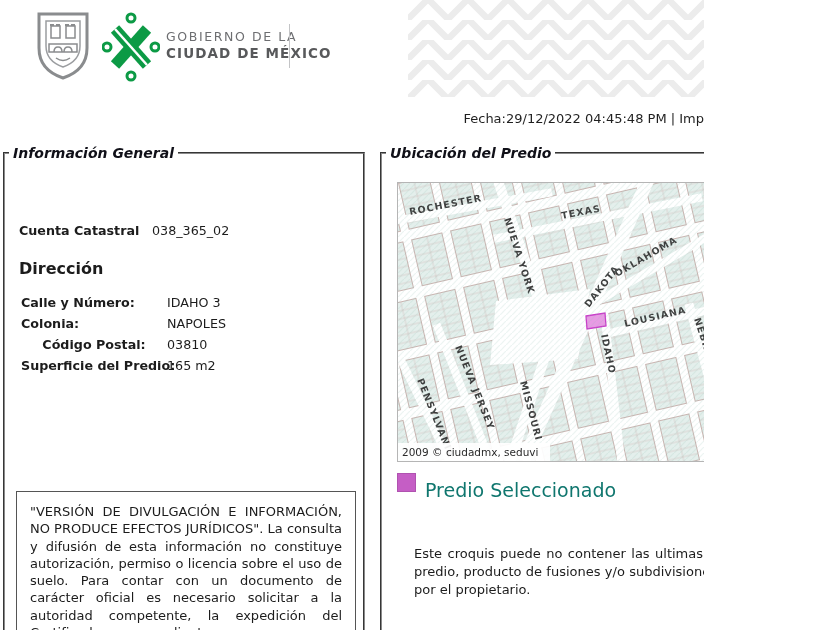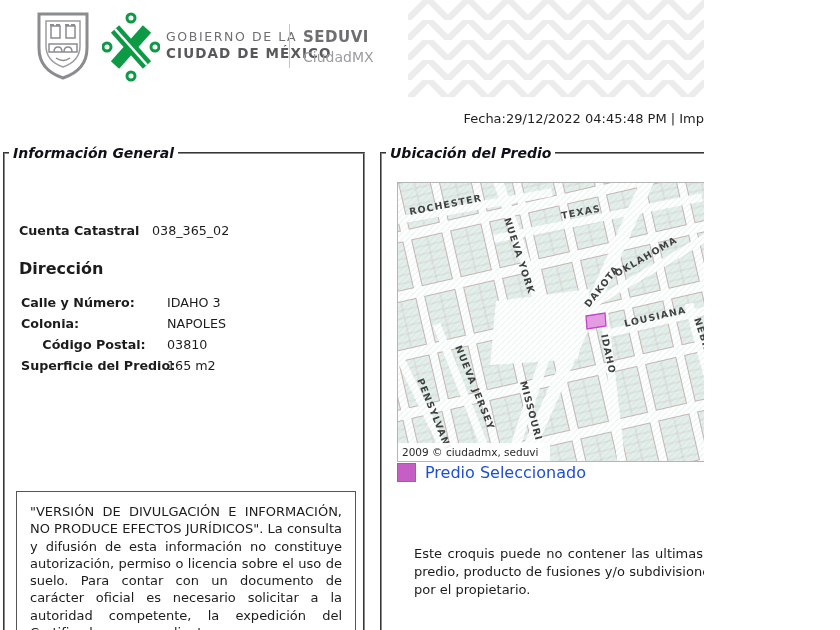--- a/index.html
+++ b/index.html
@@ -56,21 +56,21 @@
     font-size:13px; line-height:1.33; text-align:justify; color:#1c1c1c;
   }
 
   
   .map-frame {
     position:absolute; left:15px; top:21px; width:409px; height:280px;
     border:1px solid #b5b5b5; overflow:hidden; background:#c4b5fd;
   }
   .map-legend-row { position:absolute; left:15px; top:302px; display:flex; align-items:center; }
   .swatch { width:19px; height:19px; background:#c55ec5; border:1px solid #b052b0; margin-right:9px; flex:none; }
-  .legend-text { font-size:16px; color:#1d4ed8; }
+  .legend-text { font-size:19px; color:#0f766e;margin-top:16px; }
   .croquis-note {
     position:absolute; left:32px; top:384px; width:409px;
     font-size:13px; line-height:1.38; text-align:justify; color:#1c1c1c;
   }
 
   svg text.street {
     font-family:"DejaVu Sans","Liberation Sans",sans-serif;
     font-size:9.5px; font-weight:700; fill:#3c3c3c; letter-spacing:1.1px;
   }
 </style>
@@ -102,24 +102,20 @@
     </g>
   </svg>
 
   <div class="brand-text">
     <div class="brand-l1">GOBIERNO DE LA</div>
     <div class="brand-l2">CIUDAD DE MÉXICO</div>
   </div>
 
   <div class="hdr-divider"></div>
 
-  <div class="app-block">
-    <div class="app-name">SEDUVI</div>
-    <div class="app-sub">CiudadMX</div>
-  </div>
 
   <svg class="pattern" width="296" height="97">
     <defs>
       <pattern id="hb" width="40" height="20" patternUnits="userSpaceOnUse">
         <path d="M-2,21 L20,-1 L42,21" fill="none" stroke="#ececec" stroke-width="6.5"></path>
       </pattern>
     </defs>
     <rect width="296" height="97" fill="url(#hb)"></rect>
   </svg>
 

